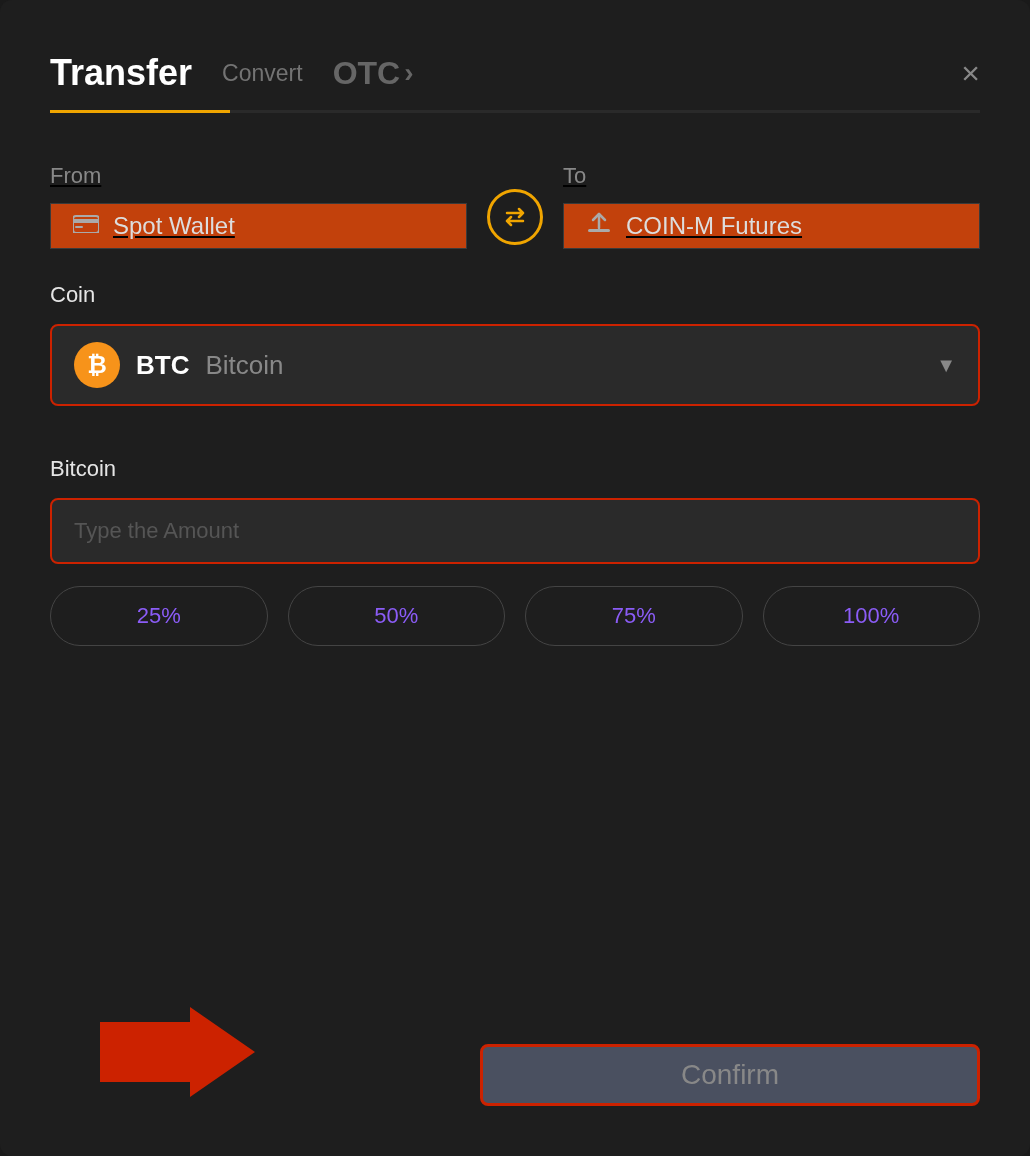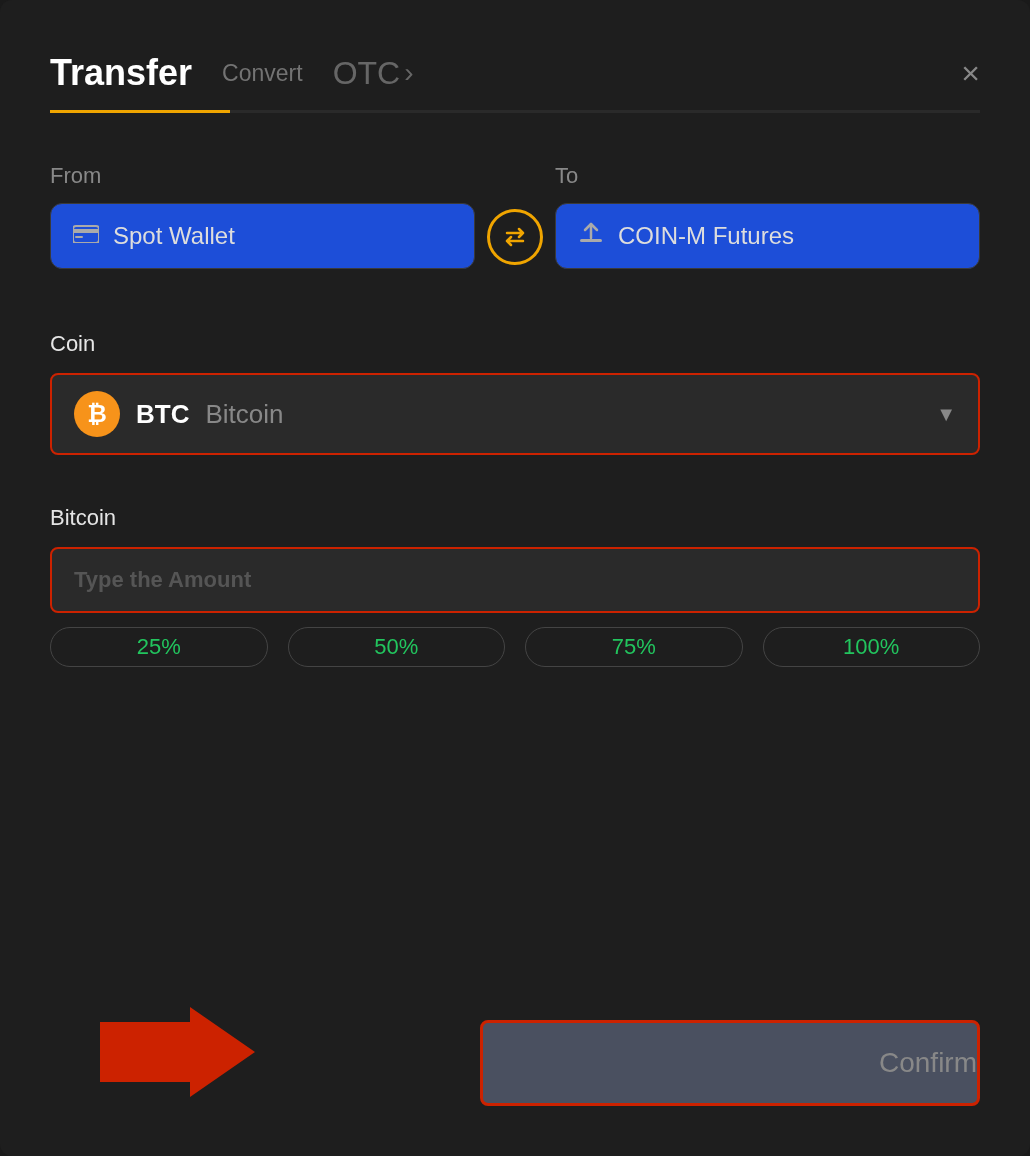--- a/index.html
+++ b/index.html
@@ -42,21 +42,21 @@
 
     .tab-convert {
       font-size: 23px;
       font-weight: 400;
       color: #737373;
       cursor: pointer;
     }
 
     .tab-otc {
       font-size: 32px;
-      font-weight: 400;
+      font-weight: 700;
       color: #666;
       cursor: pointer;
       display: flex;
       align-items: center;
       gap: 4px;
     }
 
     .tab-otc .chevron {
       font-size: 28px;
       color: #666;
@@ -85,41 +85,42 @@
       top: 0;
       width: 180px;
       height: 3px;
       background: #f0a500;
     }
 
     
     .from-to-section {
       display: flex;
       align-items: flex-end;
-      gap: 0;
-      margin-bottom: 62px;
+      gap: 8px;
+      margin-bottom: 33px;
+      text-decoration: underline;
     }
 
     .wallet-group {
       display: flex;
       flex-direction: column;
       flex: 1;
     }
 
     .wallet-label {
       font-size: 22px;
       color: #888;
       margin-bottom: 14px;
     }
 
     .wallet-box {
-      background: #1d4ed8;
+      background: #c2410c;
       border: 1px solid #3a3a3a;
-      border-radius: 12px;
-      padding: 18px 22px;
+      border-radius: 0;
+      padding: 8px 22px;
       display: flex;
       align-items: center;
       gap: 14px;
       cursor: pointer;
     }
 
     .wallet-icon {
       color: #aaa;
       font-size: 22px;
     }
@@ -205,22 +206,21 @@
 
     
     .amount-box {
       background: #2a2a2a;
       border: 2px solid #cc2200;
       border-radius: 8px;
       padding: 18px 22px;
       display: flex;
       align-items: center;
       justify-content: space-between;
-      margin-bottom: 14px;
-      font-weight: bold;
+      margin-bottom: 22px;
     }
 
     .amount-placeholder {
       font-size: 22px;
       color: #555;
     }
 
     .amount-available {
       font-size: 22px;
       color: #888;
@@ -235,22 +235,22 @@
       display: flex;
       gap: 20px;
       margin-bottom: 60px;
     }
 
     .pct-btn {
       flex: 1;
       background: transparent;
       border: 1px solid #444;
       border-radius: 50px;
-      padding: 6px 10px;
-      color: #22c55e;
+      padding: 16px 10px;
+      color: #8b5cf6;
       font-size: 22px;
       cursor: pointer;
       text-align: center;
     }
 
     
     .bottom-area {
       margin-top: auto;
       display: flex;
       align-items: center;
@@ -259,24 +259,24 @@
       position: relative;
     }
 
     .confirm-btn {
       background: #4a5060;
       border: 3px solid #cc2200;
       border-radius: 8px;
       color: #888;
       font-size: 28px;
       font-weight: 500;
-      padding: 24px 0;
+      padding: 12px 0;
       width: 500px;
       cursor: pointer;
-      text-align: right;
+      text-align: center;
     }
   </style>
 </head>
 <body>
 
 <div class="modal">
 
   <div class="header">
     <span class="tab-transfer">Transfer</span>
     <span class="tab-convert">Convert</span>

